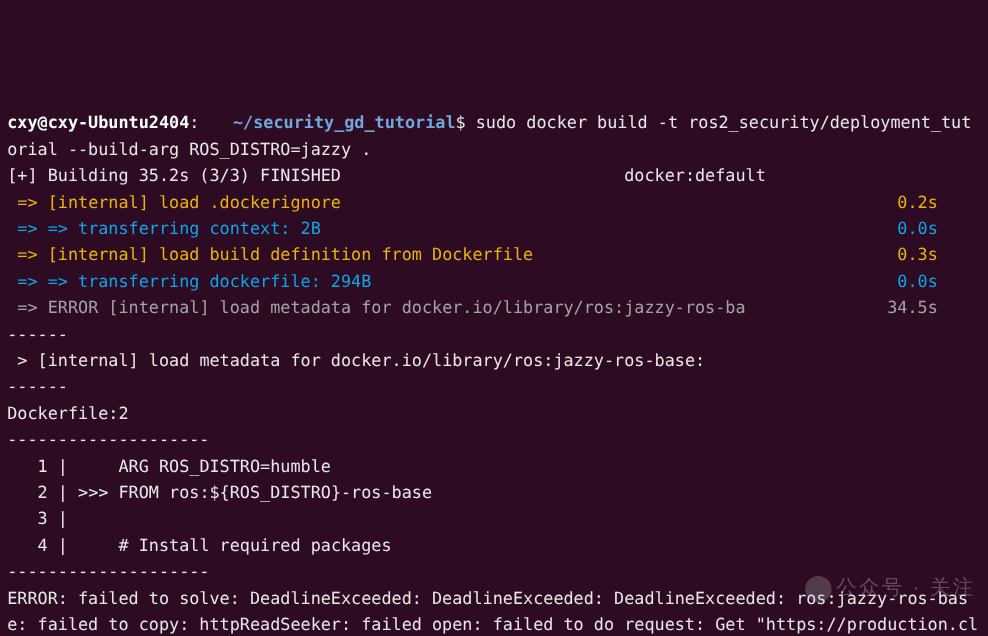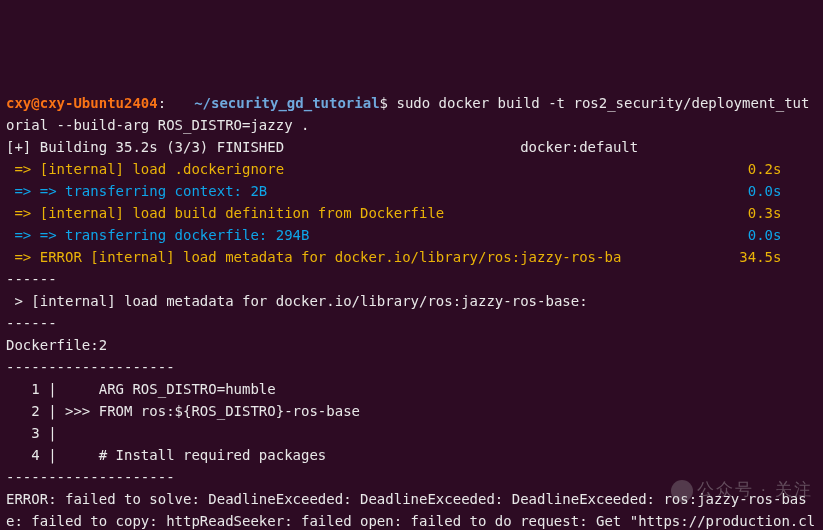--- a/index.html
+++ b/index.html
@@ -10,28 +10,28 @@
       line-height: 22px;
       color: #e8e8e8;
       width: 823px;
       height: 530px;
       padding: 4px 6px;
       overflow: hidden;
       white-space: pre-wrap;
       word-break: break-all;
       position: relative;
     }
-    .user { color: #f97316; font-weight: bold; }
+    .user { color: #ffffff; font-weight: bold; }
     .colon { color: #e8e8e8; }
     .path { color: #6fa8dc; font-weight: bold; margin-left: 28px; }
     .prompt { color: #e8e8e8; }
     .cmd { color: #e8e8e8; }
     .step { color: #eab308; }
     .step-transfer { color: #0ea5e9; }
-    .error-step { color: #eab308; }
+    .error-step { color: #a3a3a3; }
     .plain { color: #e8e8e8; }
     .line { display: block; }
     .watermark {
       position: absolute;
       right: 10px;
       bottom: 28px;
       font-size: 17px;
       color: rgba(200,200,200,0.35);
       font-family: sans-serif;
       letter-spacing: 2px;

